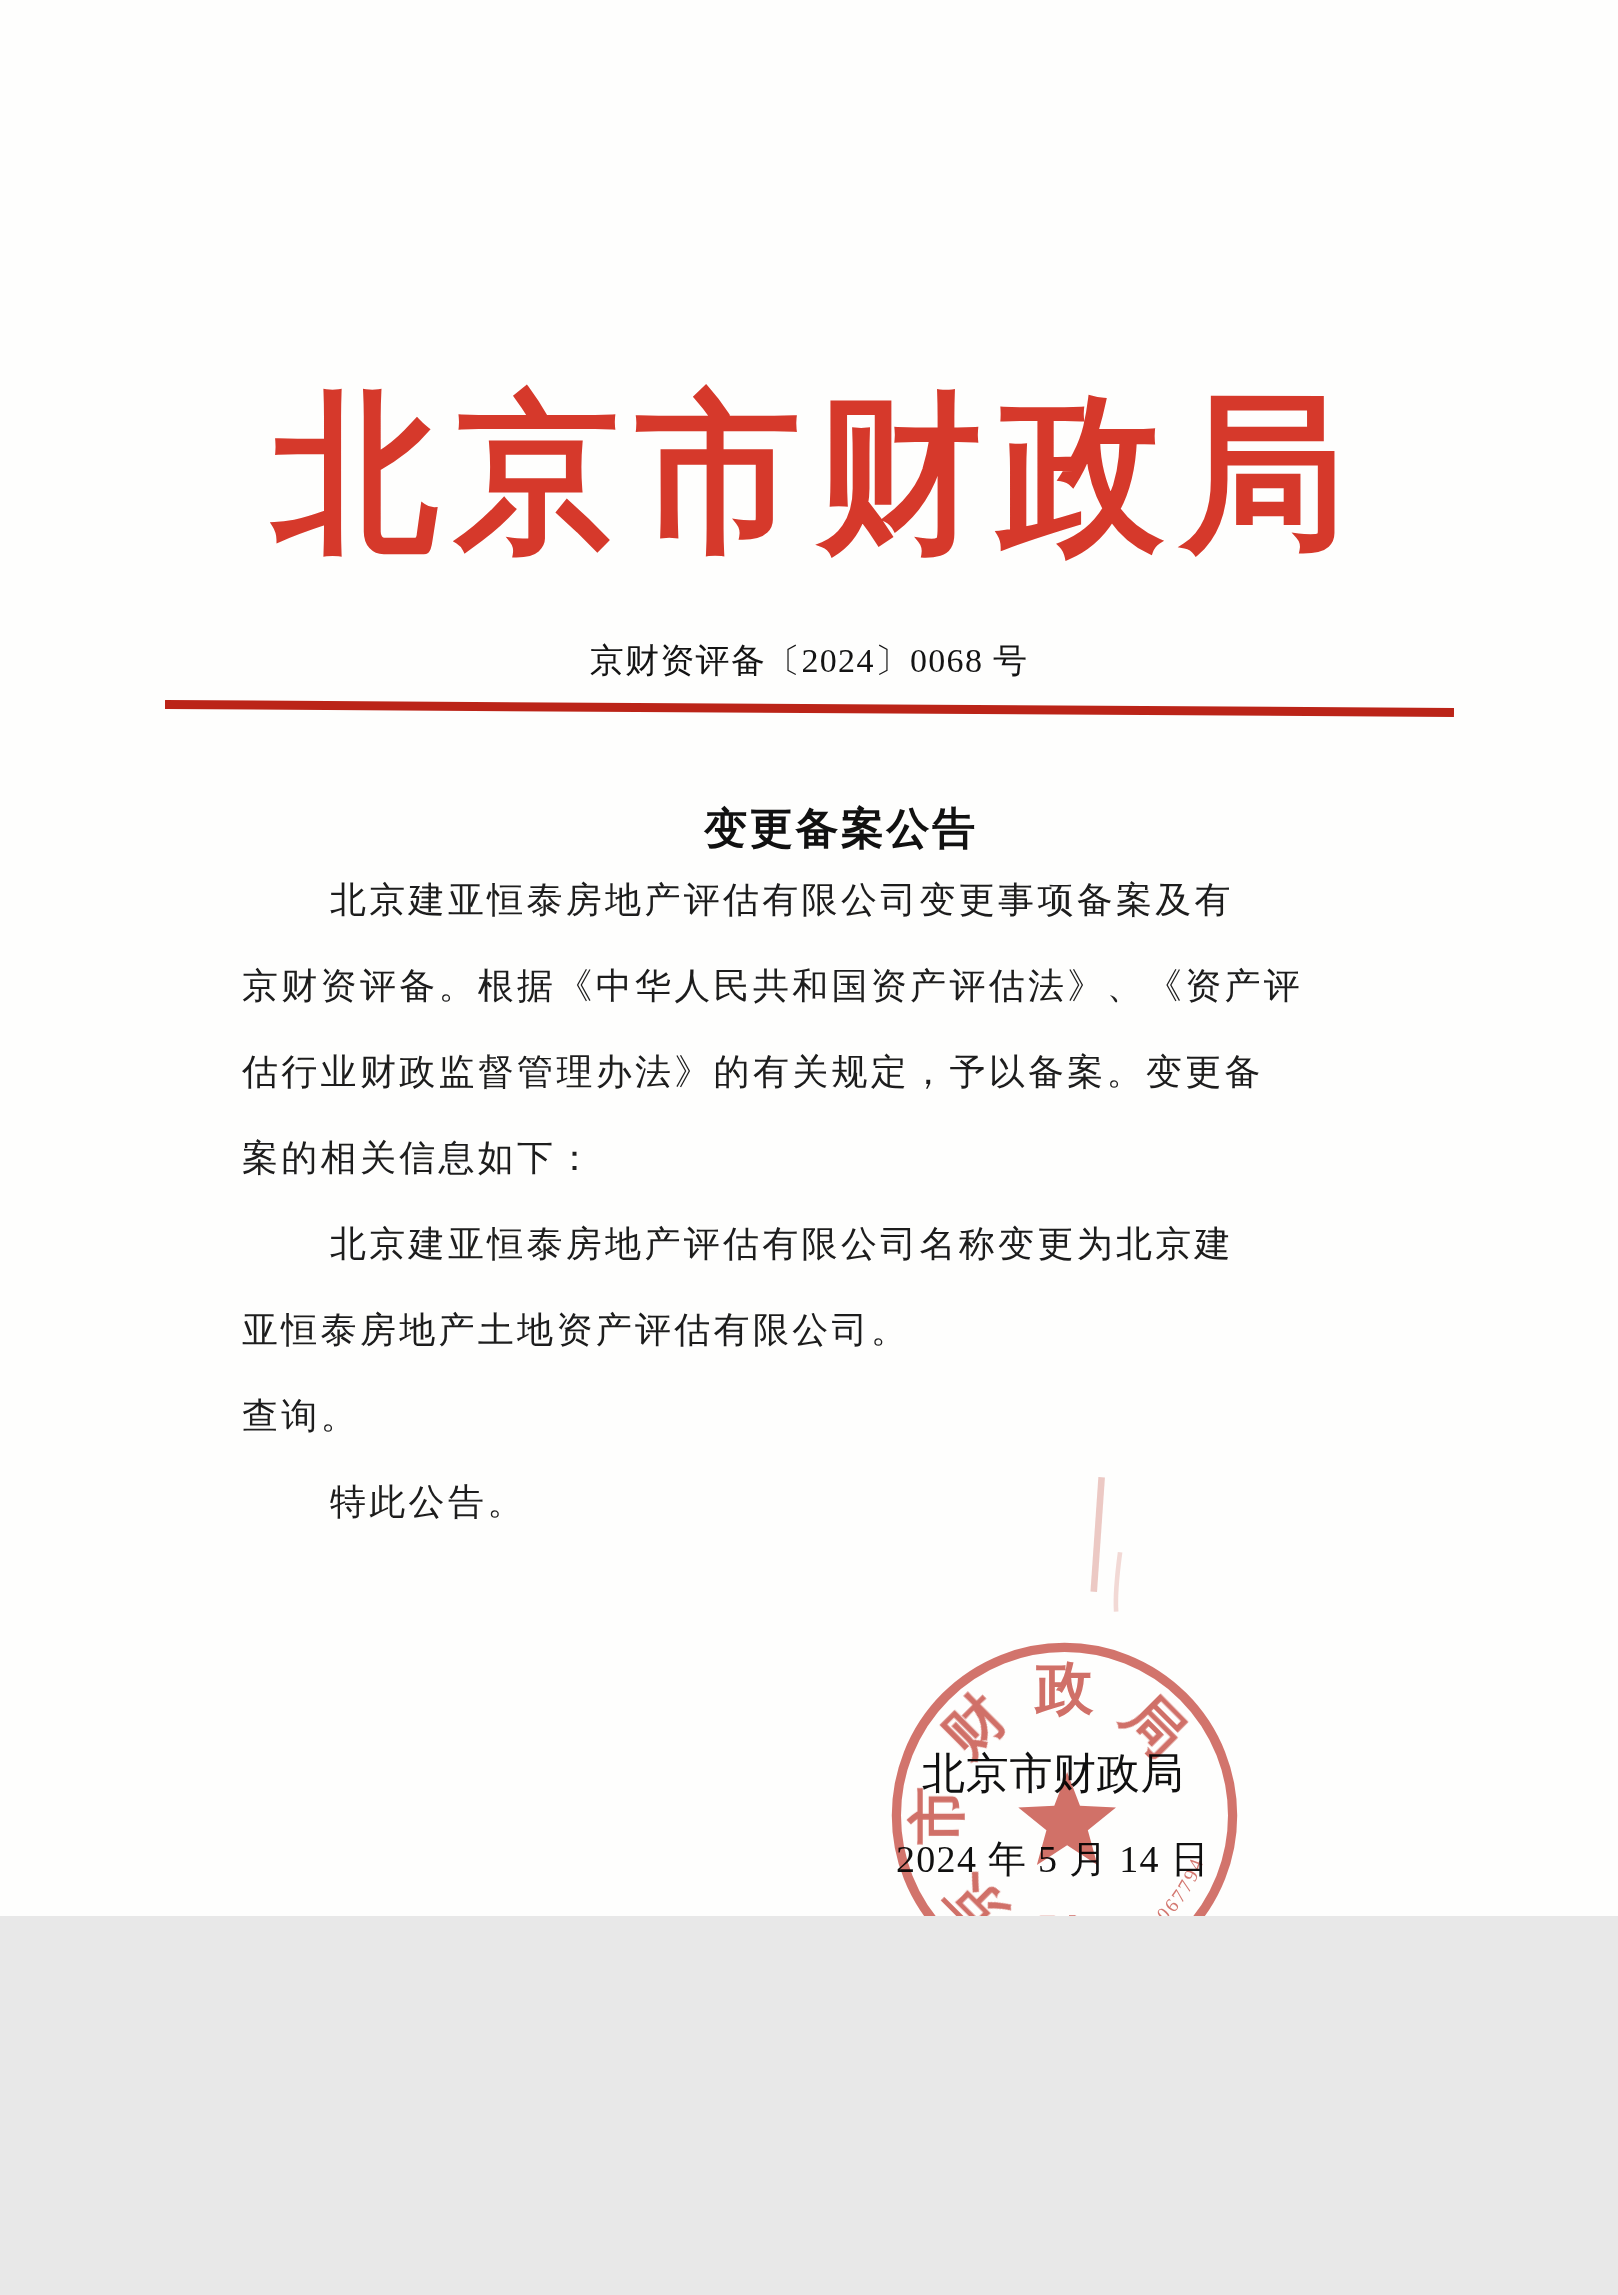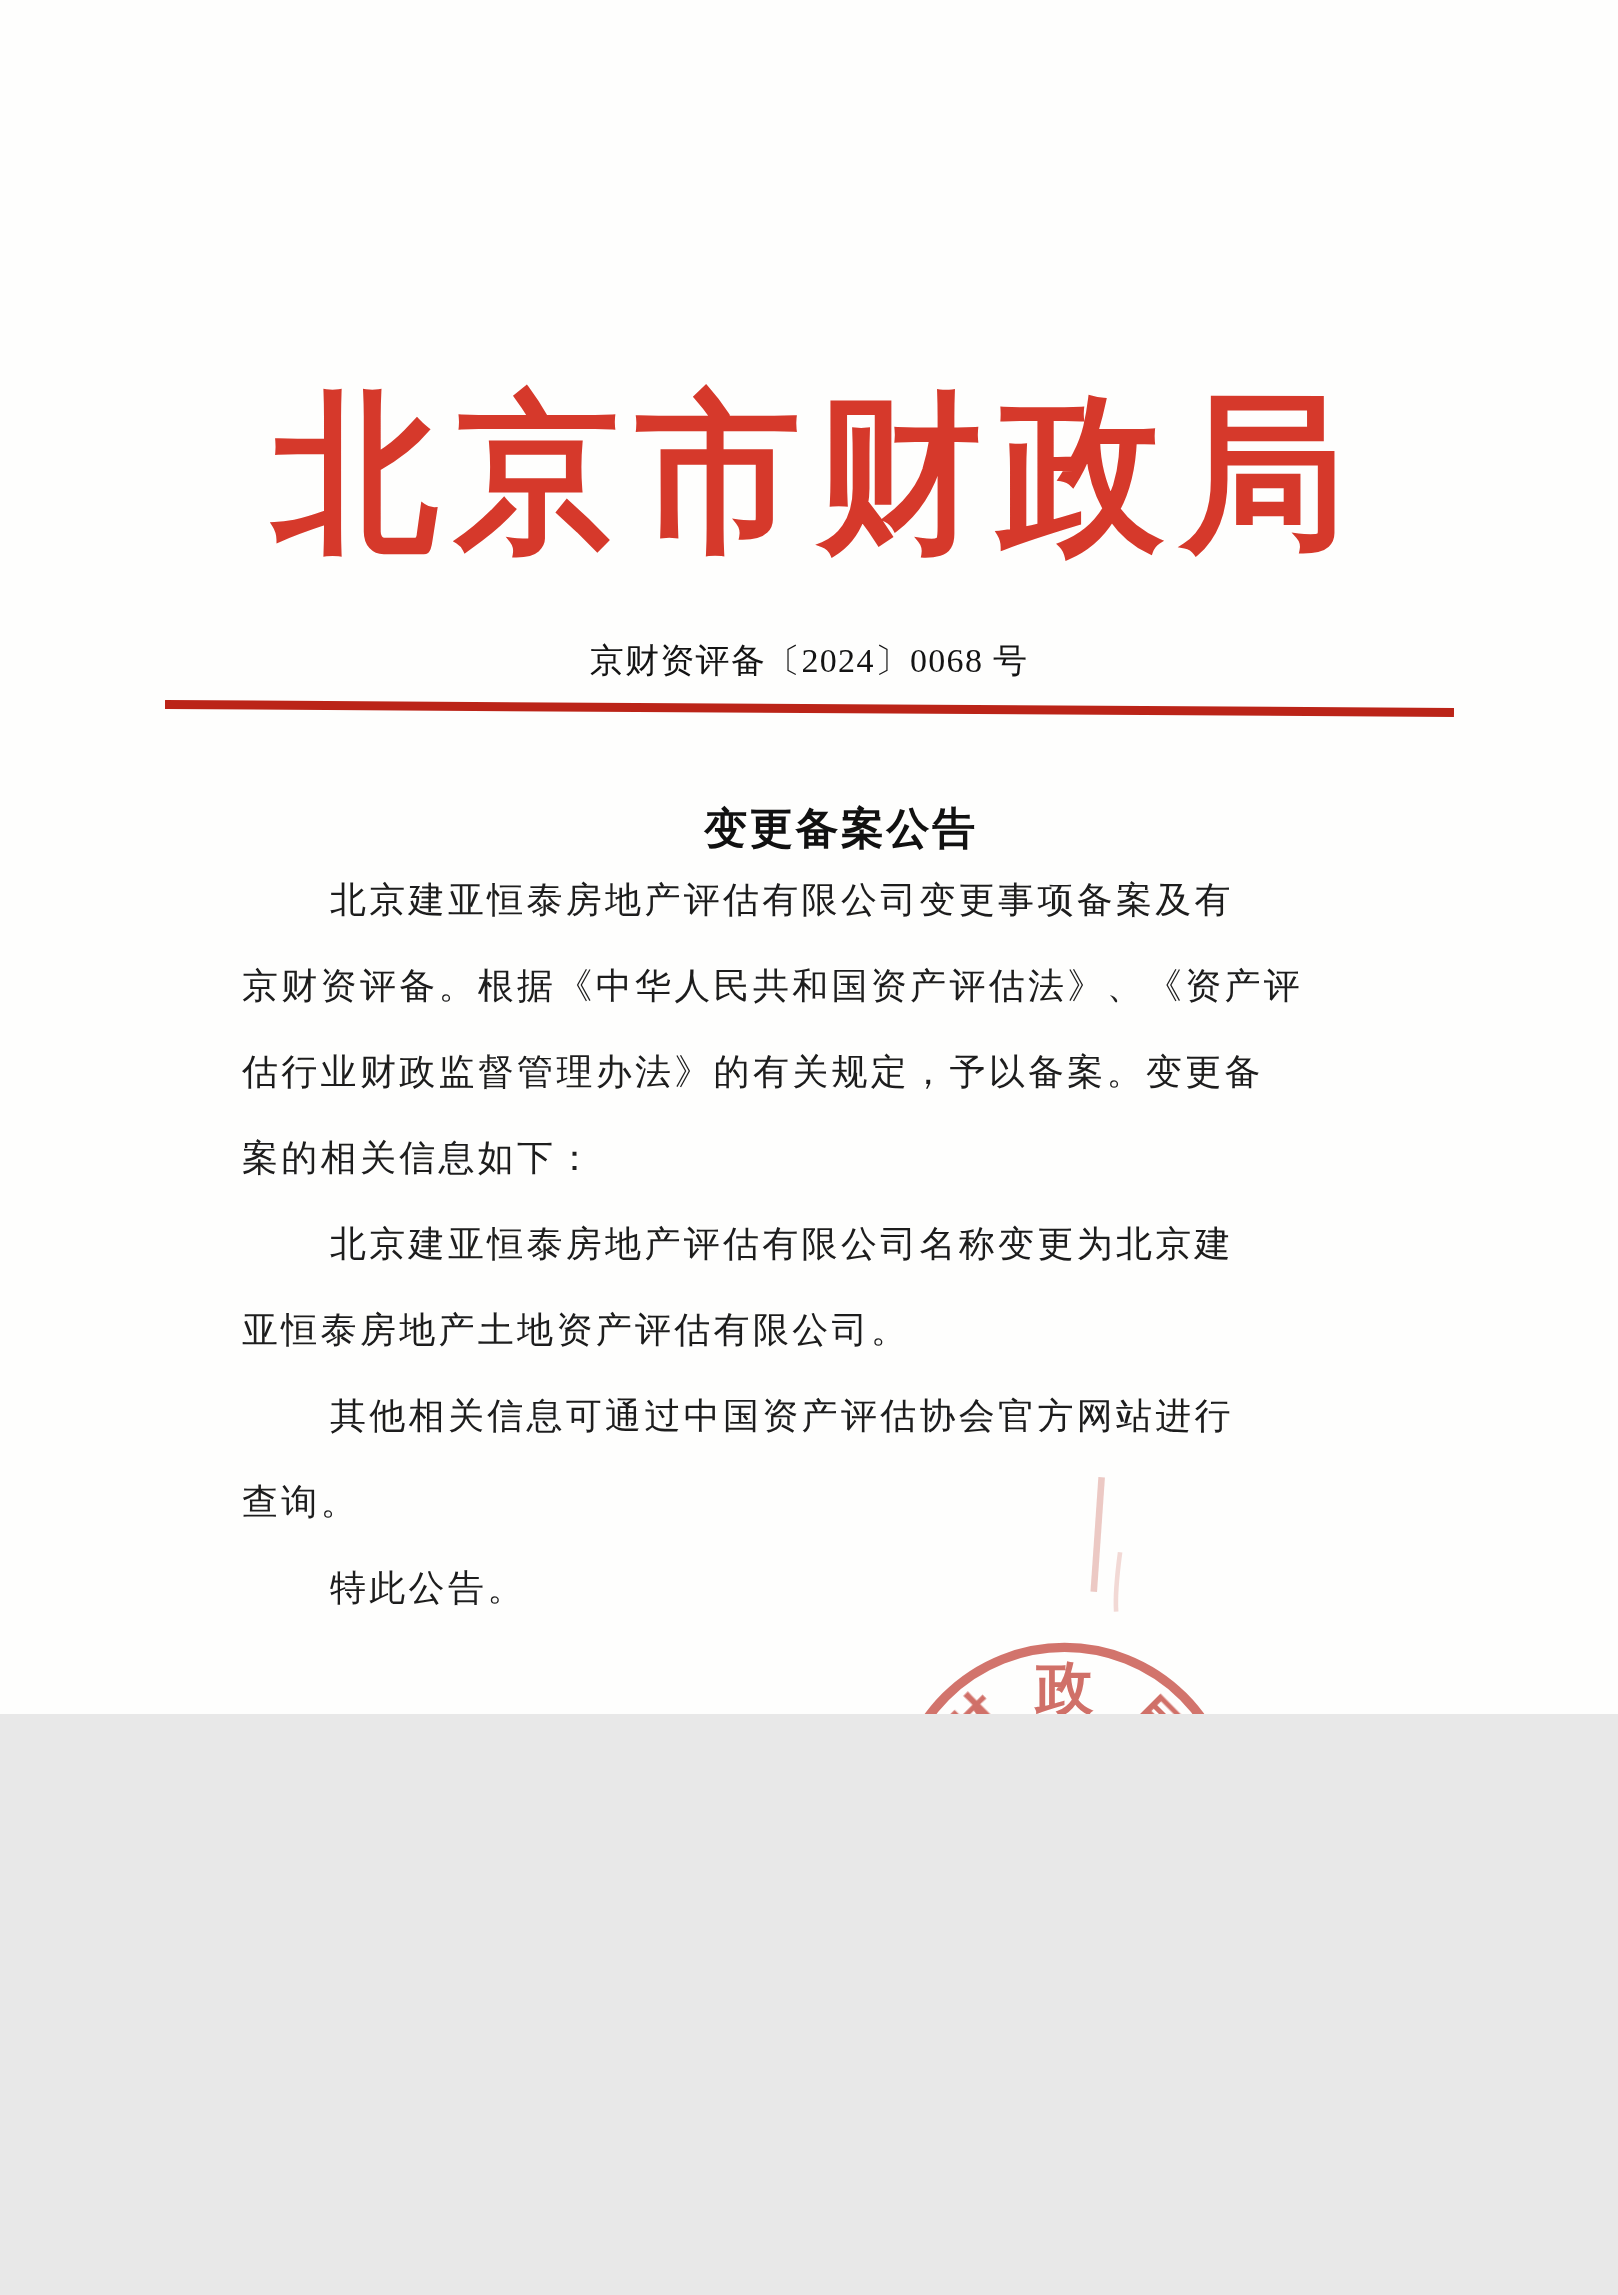--- a/index.html
+++ b/index.html
@@ -1,18 +1,18 @@
 <!DOCTYPE html>
 <html style="font-size:10.5px"><head>
 <meta charset="utf-8">
 <style>
   html,body{margin:0;padding:0;background:#e8e8e8;}
   .page{
     position:relative;
-    width:1618px;height:1714px;
+    width:1618px;height:1916px;
     background:#fefefdf8;
     background:#fefefd;
     overflow:hidden;
     font-family:"Liberation Serif","DejaVu Serif",serif;
     color:#1d1d1d;
   }
   .letterhead{
     position:absolute;top:377px;left:0;width:100%;
     text-align:center;
     font-size:165px;line-height:198px;font-weight:bold;
@@ -92,21 +92,20 @@
 
   <div class="notice-title">变更备案公告</div>
 
   <div class="body-text">
     <div class="line indent">北京建亚恒泰房地产评估有限公司变更事项备案及有</div>
     <div class="line">京财资评备。根据《中华人民共和国资产评估法》、《资产评</div>
     <div class="line">估行业财政监督管理办法》的有关规定，予以备案。变更备</div>
     <div class="line">案的相关信息如下：</div>
     <div class="line indent">北京建亚恒泰房地产评估有限公司名称变更为北京建</div>
     <div class="line">亚恒泰房地产土地资产评估有限公司。</div>
-    <div class="line indent">其他相关信息可通过中国资产评估协会官方网站进行</div>
     <div class="line">查询。</div>
     <div class="line indent">特此公告。</div>
   </div>
 
   <div class="signature">北京市财政局</div>
 
   <div class="date">2024 年 5 月 14 日</div>
 
   <svg class="ink-smudge" viewBox="0 0 120 230">
     <path d="M42 6 C 38 60, 34 120, 30 180" stroke="#d88a80" stroke-width="10" fill="none" opacity="0.45"></path>

